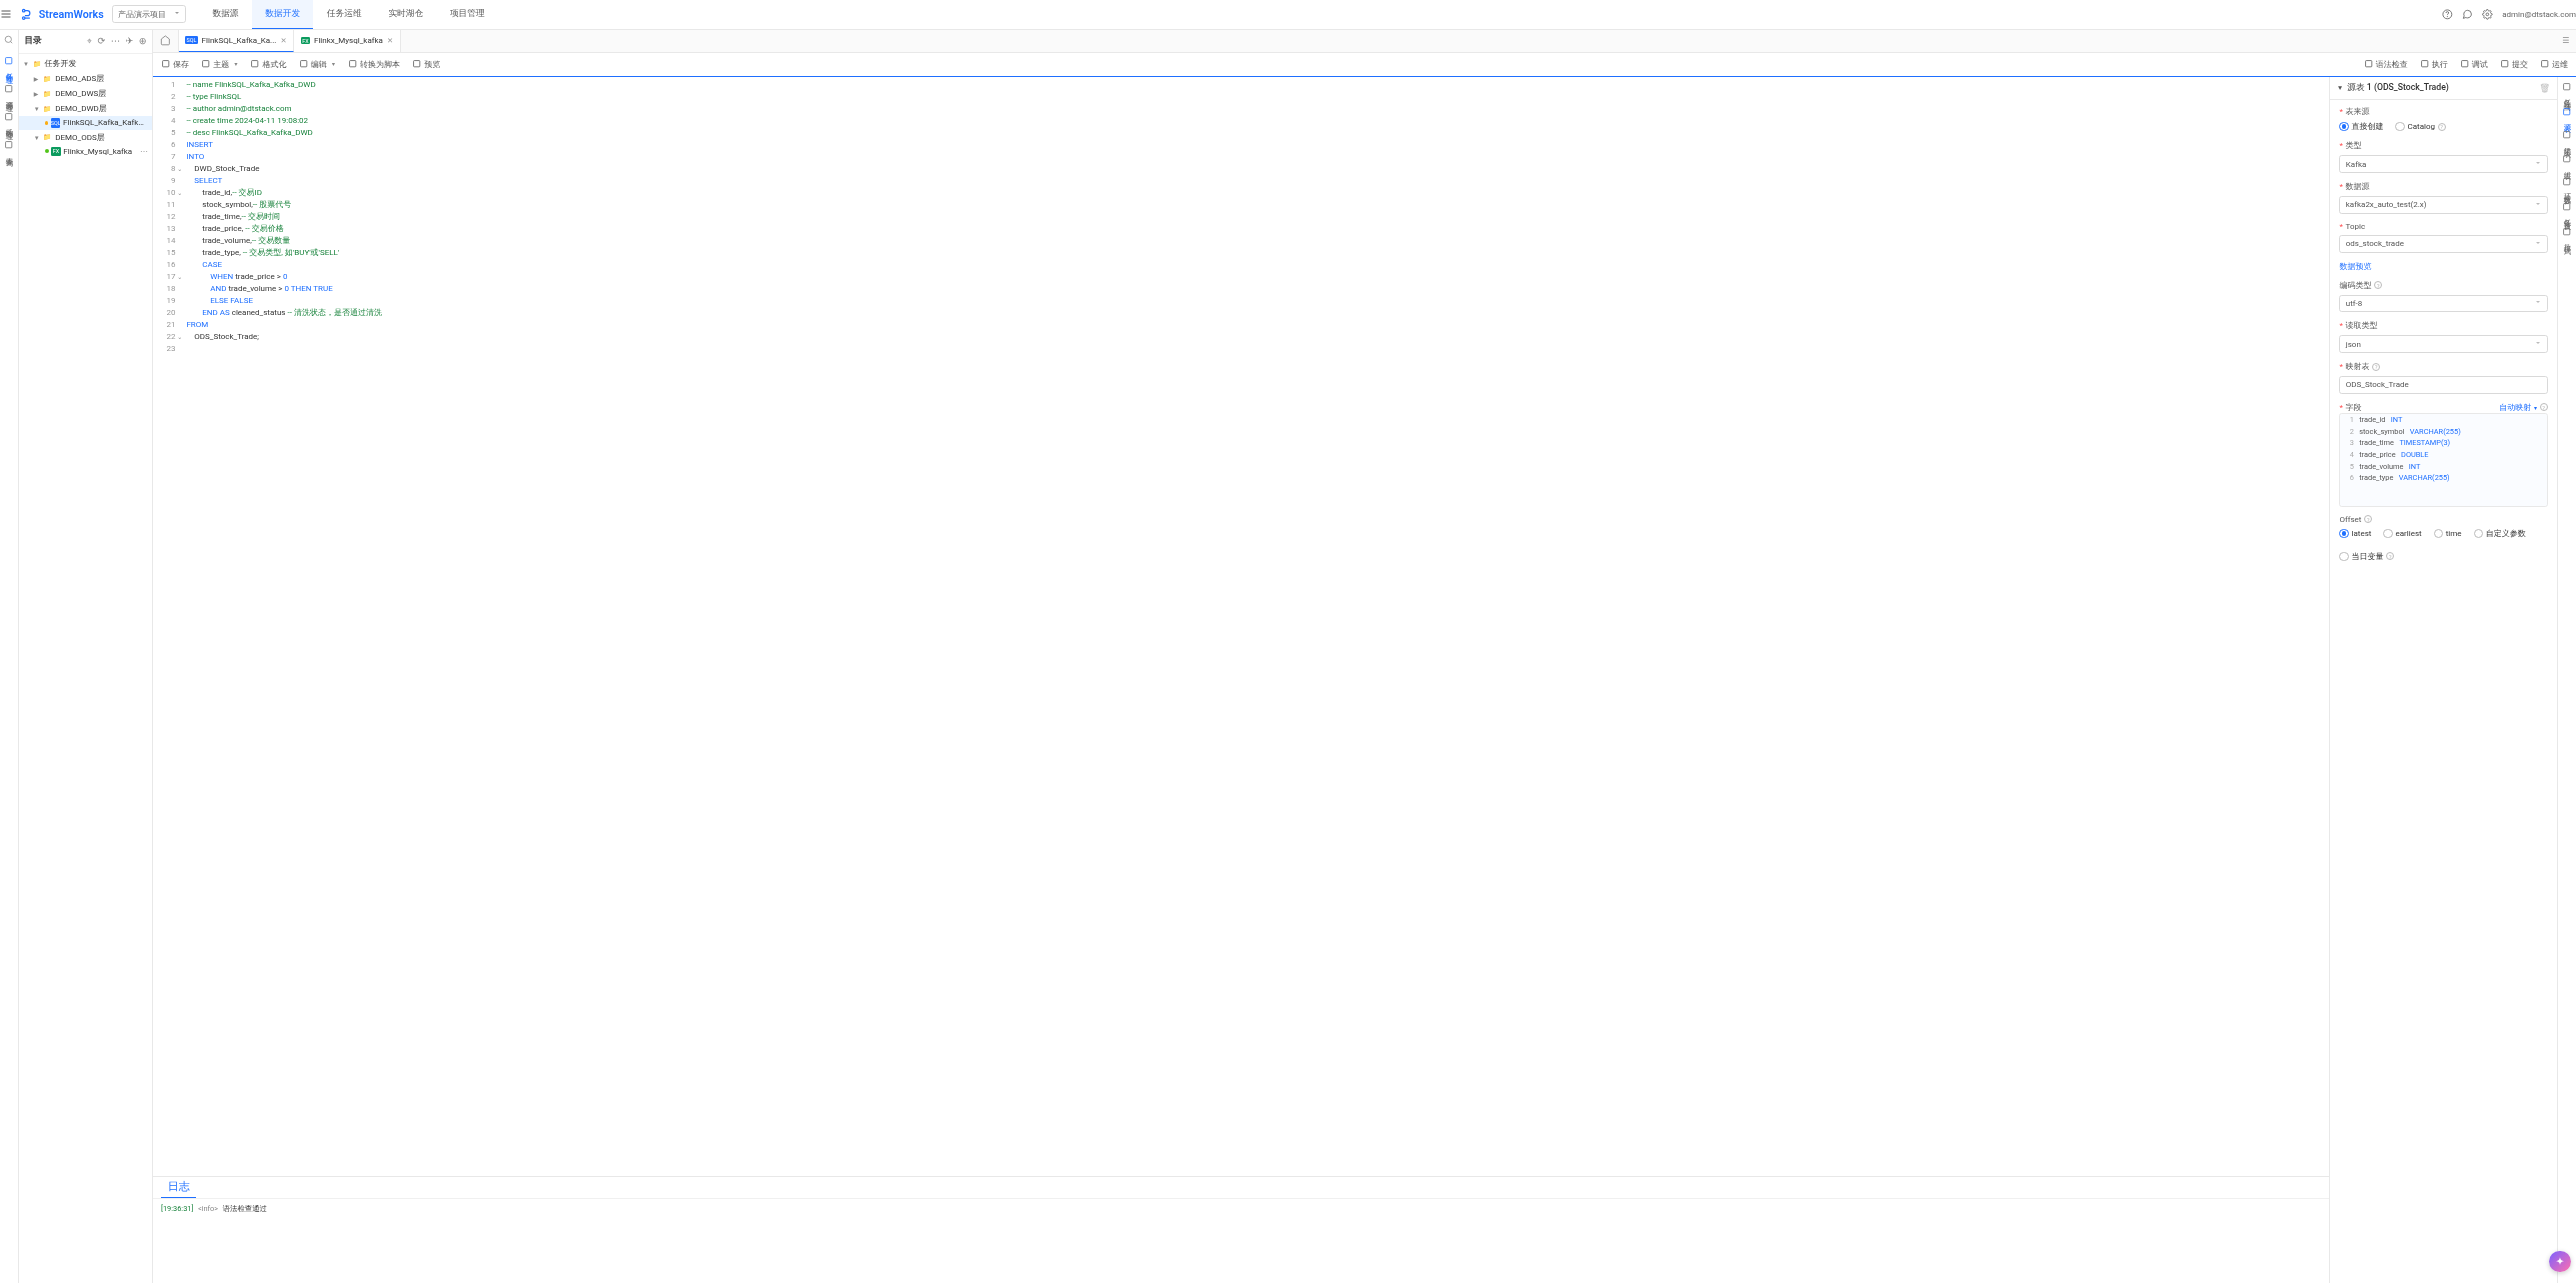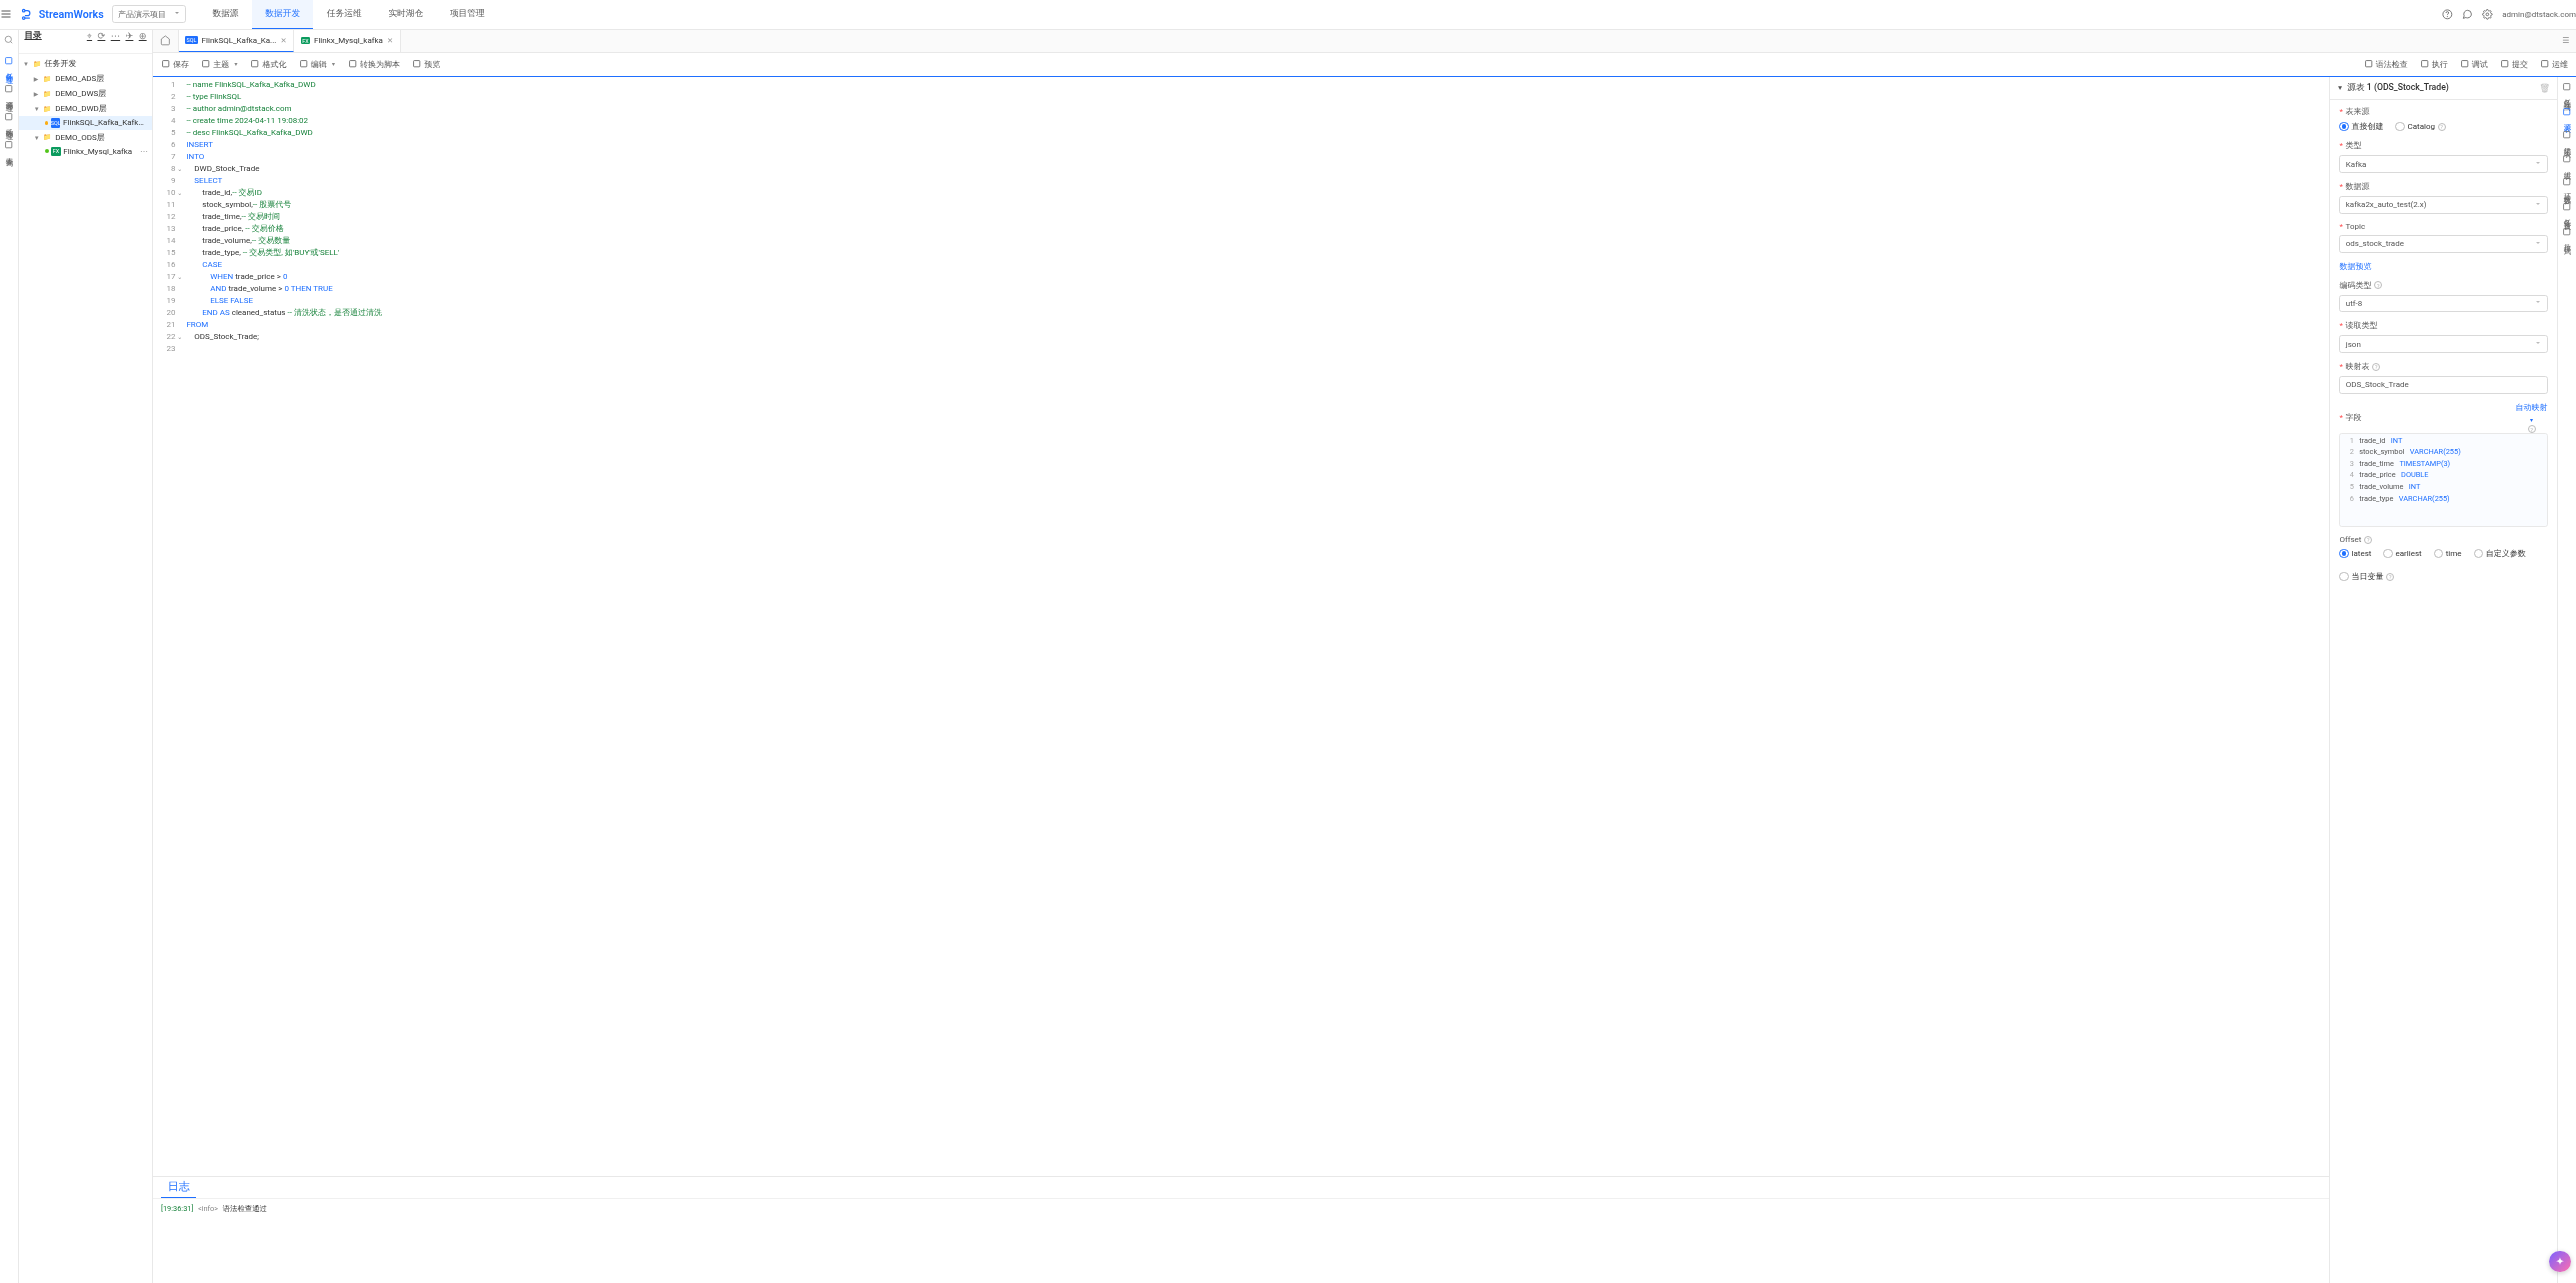--- a/index.html
+++ b/index.html
@@ -24,21 +24,21 @@
 .main { flex: 1; display: flex; overflow: hidden; }
 
 
 .left-rail { width: 19px; background: #fff; border-right: 0.7px solid #e8e8e8; display: flex; flex-direction: column; align-items: center; padding-top: 5.4px; gap: 12px; }
 .rail-item { width: 13.4px; display: flex; flex-direction: column; align-items: center; gap: 1.3px; cursor: pointer; color: #666; }
 .rail-item.active { color: #1e6fff; }
 .rail-label { writing-mode: vertical-rl; font-size: 7.4px; letter-spacing: 1.3px; }
 
 
 .tree-panel { width: 134px; border-right: 0.7px solid #e8e8e8; display: flex; flex-direction: column; background: #fff; }
-.tree-header { height: 24px; display: flex; align-items: flex-start; justify-content: space-between; padding: 0 5.4px; border-bottom: 0.7px solid #f0f0f0; text-decoration: underline; }
+.tree-header { height: 24px; display: flex; align-items: center; justify-content: space-between; padding: 0 5.4px; border-bottom: 0.7px solid #f0f0f0; }
 .tree-title { font-weight: 600; font-size: 8.7px; }
 .tree-icons { display: flex; gap: 5.4px; color: #888; }
 .tree-icons span { cursor: pointer; font-size: 9.4px; }
 .tree-body { flex: 1; overflow: auto; font-size: 8px; padding: 2.7px 0; }
 .tree-node { display: flex; align-items: center; gap: 2.7px; padding: 2px 4px; cursor: pointer; white-space: nowrap; }
 .tree-node.selected { background: #e6f2ff; }
 .tree-caret { width: 6.7px; font-size: 6px; color: #888; }
 .tree-ficon { width: 9.4px; height: 9.4px; display: inline-flex; align-items: center; justify-content: center; font-size: 6.7px; }
 .folder-icon { color: #1e6fff; }
 .file-icon-sql { background: #1e6fff; color: #fff; border-radius: 1.3px; font-size: 5.4px; padding: 0.7px 1.3px; }
@@ -98,21 +98,21 @@
 .radio-dot { width: 9.4px; height: 9.4px; border: 0.7px solid #bbb; border-radius: 50%; display: inline-flex; align-items: center; justify-content: center; }
 .radio.checked .radio-dot { border-color: #1e6fff; }
 .radio.checked .radio-dot::after { content: ''; width: 4.7px; height: 4.7px; background: #1e6fff; border-radius: 50%; }
 .link { color: #1e6fff; cursor: pointer; font-size: 8px; }
 .field-list { border: 0.7px solid #e8e8e8; border-radius: 2.7px; height: 94px; overflow: auto; font-family: Menlo, Consolas, monospace; font-size: 7.4px; background: #fafcff; }
 .field-row { display: flex; gap: 5.4px; padding: 1.3px 5.4px; }
 .field-idx { color: #aaa; width: 8px; text-align: right; }
 .field-name { color: #555; }
 .field-type { color: #1e6fff; }
 .field-header-row { display: flex; align-items: center; justify-content: space-between; }
-.auto-map { display: flex; align-items: center; gap: 2.7px; flex-direction: column; }
+.auto-map { display: flex; align-items: center; gap: 2.7px; }
 
 
 .right-rail { width: 19px; background: #fff; border-left: 0.7px solid #e8e8e8; display: flex; flex-direction: column; align-items: center; padding-top: 5.4px; gap: 9.4px; }
 .right-rail .rail-item { font-size: 7.4px; }
 .right-rail .active { color: #1e6fff; }
 
 .fab { position: fixed; right: 5.4px; bottom: 10.7px; width: 21.5px; height: 21.5px; border-radius: 50%; background: linear-gradient(135deg,#7b61ff,#ff6fae); display: flex; align-items: center; justify-content: center; color: #fff; font-size: 10.7px; box-shadow: 0 1.3px 5.4px rgba(0,0,0,0.2); cursor: pointer; }
 </style>
 </head>
 <body>

